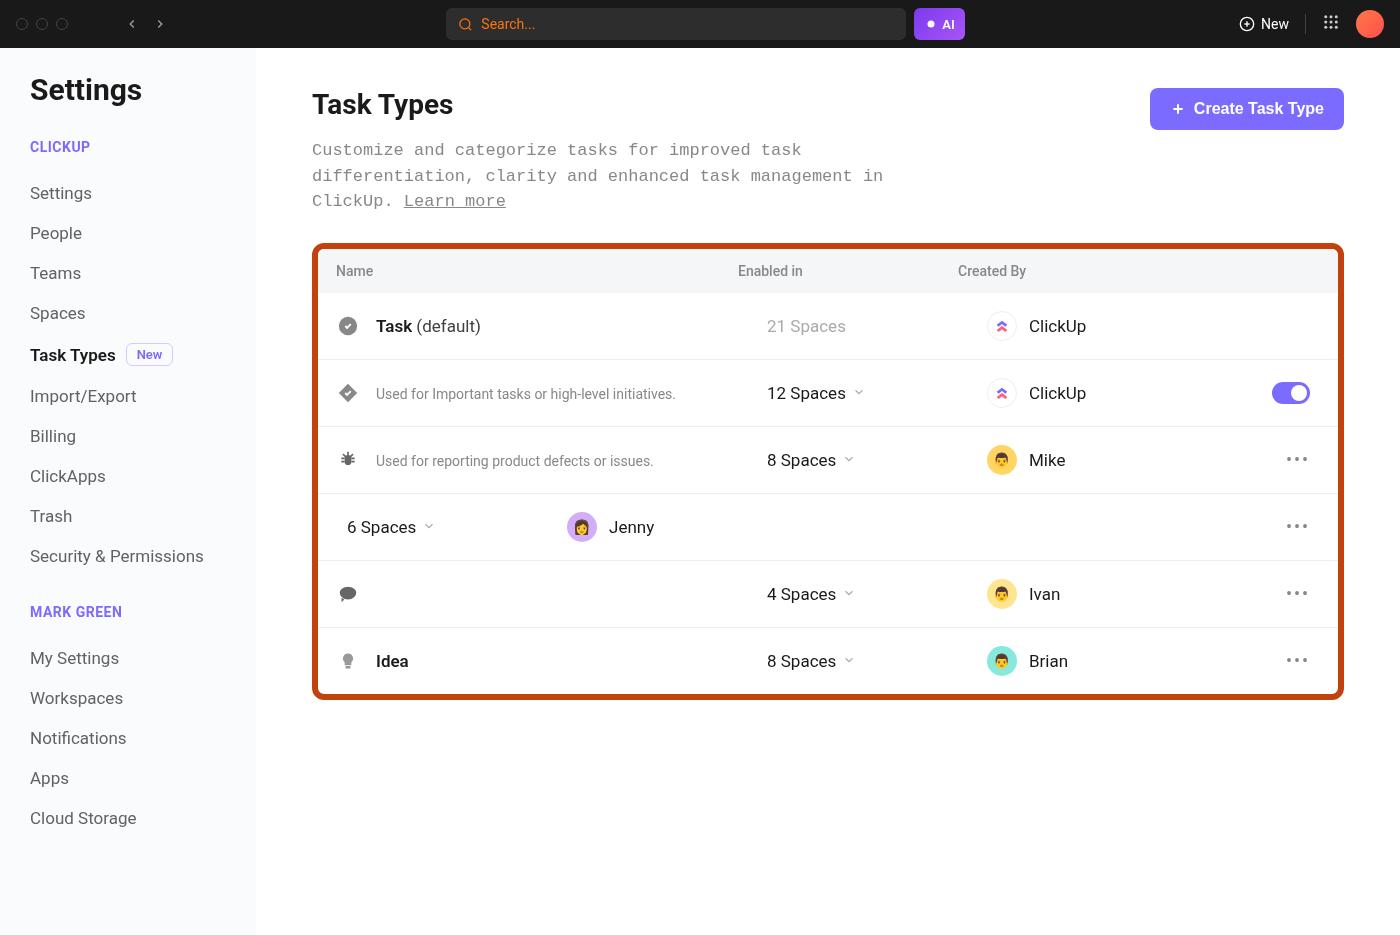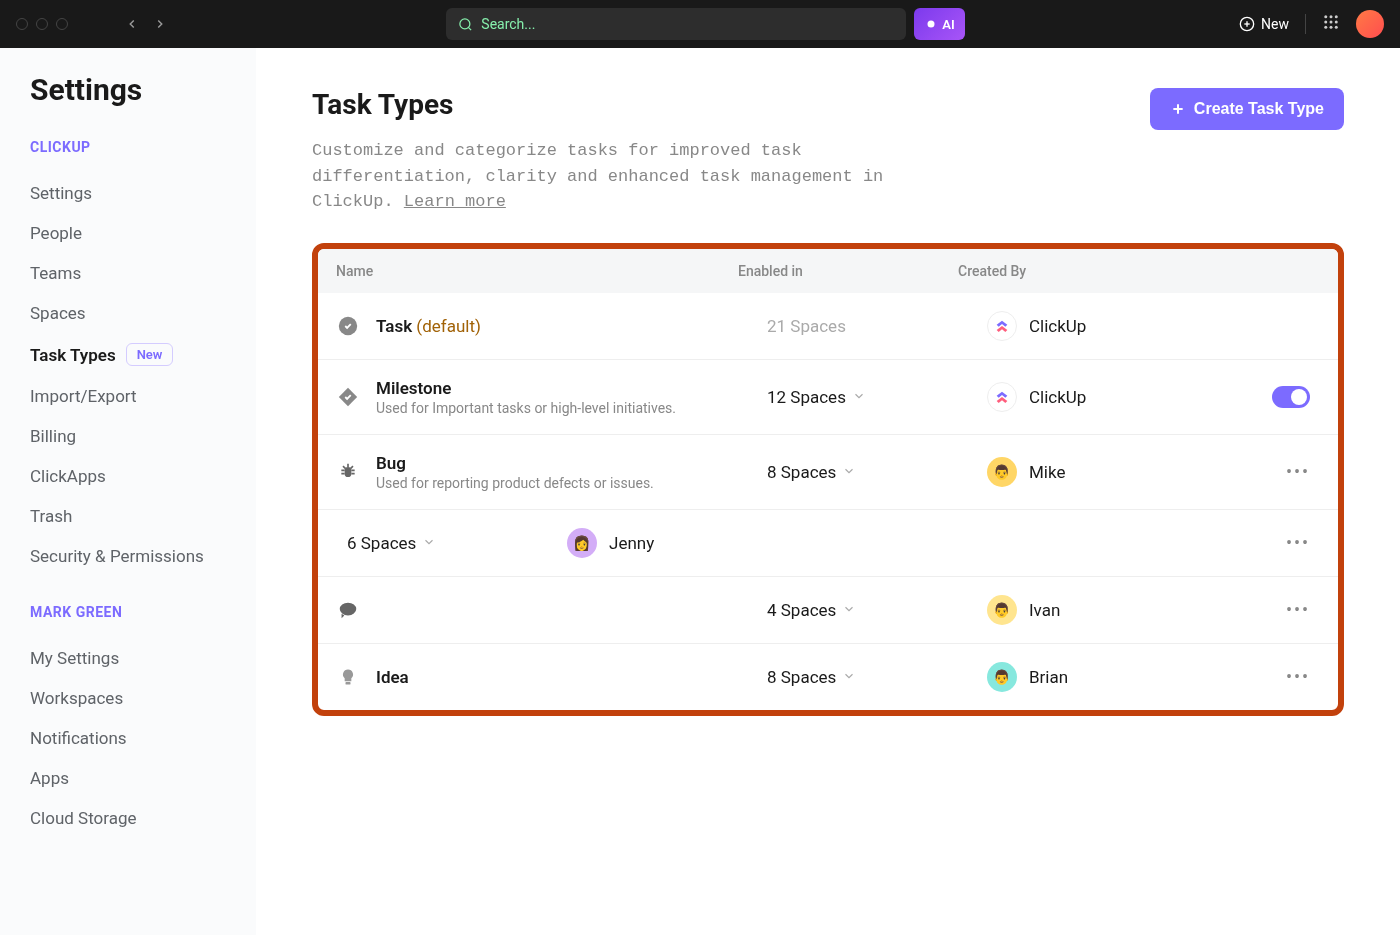--- a/index.html
+++ b/index.html
@@ -5,21 +5,21 @@
 * { margin: 0; padding: 0; box-sizing: border-box; }
 body { font-family: -apple-system, BlinkMacSystemFont, 'Segoe UI', Roboto, sans-serif; background: #fff; width: 1400px; height: 935px; overflow: hidden; }
 
 
 .topbar { height: 48px; background: #191919; display: flex; align-items: center; padding: 0 16px; gap: 12px; }
 .traffic-lights { display: flex; gap: 8px; margin-right: 40px; }
 .traffic-light { width: 12px; height: 12px; border-radius: 50%; border: 1px solid #444; }
 .nav-arrows { display: flex; gap: 4px; }
 .nav-arrow { width: 24px; height: 24px; display: flex; align-items: center; justify-content: center; color: #999; cursor: pointer; }
 .search-container { flex: 1; display: flex; justify-content: center; }
-.search-box { width: 460px; height: 32px; background: #2d2d2d; border-radius: 6px; display: flex; align-items: center; padding: 0 12px; gap: 8px; color: #86efac; font-size: 14px; }
+.search-box { width: 460px; height: 32px; background: #2d2d2d; border-radius: 6px; display: flex; align-items: center; padding: 0 12px; gap: 8px; color: #f97316; font-size: 14px; }
 .ai-badge { background: linear-gradient(135deg, #7c3aed, #a855f7); color: #fff; padding: 5px 10px; border-radius: 6px; font-size: 13px; font-weight: 600; display: flex; align-items: center; gap: 4px; margin-left: 8px; }
 .topbar-right { display: flex; align-items: center; gap: 16px; margin-left: auto; }
 .new-btn { display: flex; align-items: center; gap: 6px; color: #fff; font-size: 14px; cursor: pointer; }
 .apps-icon { color: #ccc; cursor: pointer; }
 .avatar-top { width: 28px; height: 28px; border-radius: 50%; background: linear-gradient(135deg, #ff7a45, #ff4d4f); cursor: pointer; }
 
 
 .main-container { display: flex; height: calc(935px - 48px); }
 .sidebar { width: 256px; background: #fafbfc; padding: 24px 16px 24px 30px; overflow-y: auto; }
 .sidebar-title { font-size: 30px; font-weight: 700; color: #1a1a1a; margin-bottom: 32px; }
@@ -43,21 +43,21 @@
 .col-enabled { flex: 0 0 220px; }
 .col-created { flex: 0 0 220px; }
 .col-actions { flex: 1; display: flex; justify-content: flex-end; padding-right: 28px; }
 
 .table-row { display: flex; align-items: center; padding: 18px 0; border-top: 1px solid #eee; }
 .table-row:first-of-type { border-top: none; }
 .row-name { flex: 0 0 420px; padding-left: 18px; display: flex; align-items: center; gap: 16px; }
 .row-icon { width: 24px; height: 24px; display: flex; align-items: center; justify-content: center; color: #888; flex-shrink: 0; }
 .row-text {}
 .row-title { font-size: 17px; font-weight: 600; color: #1a1a1a; }
-.row-title .muted { color: #a16207; font-weight: 400; }
+.row-title .muted { color: #404040; font-weight: 400; }
 .row-subtitle { font-size: 14px; color: #888; margin-top: 2px; }
 .row-enabled { flex: 0 0 220px; font-size: 17px; color: #1a1a1a; display: flex; align-items: flex-end; gap: 6px; margin-left: 29px; }
 .row-enabled.muted { color: #aaa; }
 .row-created { flex: 0 0 220px; display: flex; align-items: center; gap: 12px; font-size: 17px; color: #1a1a1a; }
 .row-actions { flex: 1; display: flex; justify-content: flex-end; padding-right: 28px; align-items: center; }
 .creator-avatar { width: 30px; height: 30px; border-radius: 50%; display: flex; align-items: center; justify-content: center; font-size: 14px; }
 .creator-clickup { background: #fff; border: 1px solid #eee; }
 .creator-mike { background: #ffd666; }
 .creator-jenny { background: #d3adf7; }
 .creator-ivan { background: #ffe58f; }
@@ -244,21 +244,20 @@
           </div>
           <div class="table-row">
             <div class="row-name">
               <div class="row-icon">
                 <svg width="22" height="22" viewBox="0 0 24 24" fill="#888">
                   <path d="M12 2l10 10-10 10L2 12z"></path>
                   <path d="M9 12l2 2 4-4" stroke="#fff" stroke-width="2" fill="none"></path>
                 </svg>
               </div>
               <div class="row-text">
-                <div class="row-title">Milestone </div>
                 <div class="row-subtitle">Used for Important tasks or high-level initiatives.</div>
               </div>
             </div>
             <div class="row-enabled">
               <span>12 Spaces</span>
               <span><svg width="14" height="14" viewBox="0 0 24 24" fill="none" stroke="currentColor" stroke-width="2" class="chevron-down">
                   <polyline points="6 9 12 15 18 9"></polyline>
                 </svg></span>
             </div>
             <div class="row-created">
@@ -282,21 +281,20 @@
                   <line x1="12" y1="2" x2="12" y2="6" stroke="#666" stroke-width="2"></line>
                   <line x1="4" y1="10" x2="8" y2="10" stroke="#666" stroke-width="2"></line>
                   <line x1="16" y1="10" x2="20" y2="10" stroke="#666" stroke-width="2"></line>
                   <line x1="4" y1="14" x2="8" y2="14" stroke="#666" stroke-width="2"></line>
                   <line x1="16" y1="14" x2="20" y2="14" stroke="#666" stroke-width="2"></line>
                   <line x1="6" y1="5" x2="9" y2="8" stroke="#666" stroke-width="2"></line>
                   <line x1="18" y1="5" x2="15" y2="8" stroke="#666" stroke-width="2"></line>
                 </svg>
               </div>
               <div class="row-text">
-                <div class="row-title">Bug </div>
                 <div class="row-subtitle">Used for reporting product defects or issues.</div>
               </div>
             </div>
             <div class="row-enabled">
               <span>8 Spaces</span>
               <span><svg width="14" height="14" viewBox="0 0 24 24" fill="none" stroke="currentColor" stroke-width="2" class="chevron-down">
                   <polyline points="6 9 12 15 18 9"></polyline>
                 </svg></span>
             </div>
             <div class="row-created">

